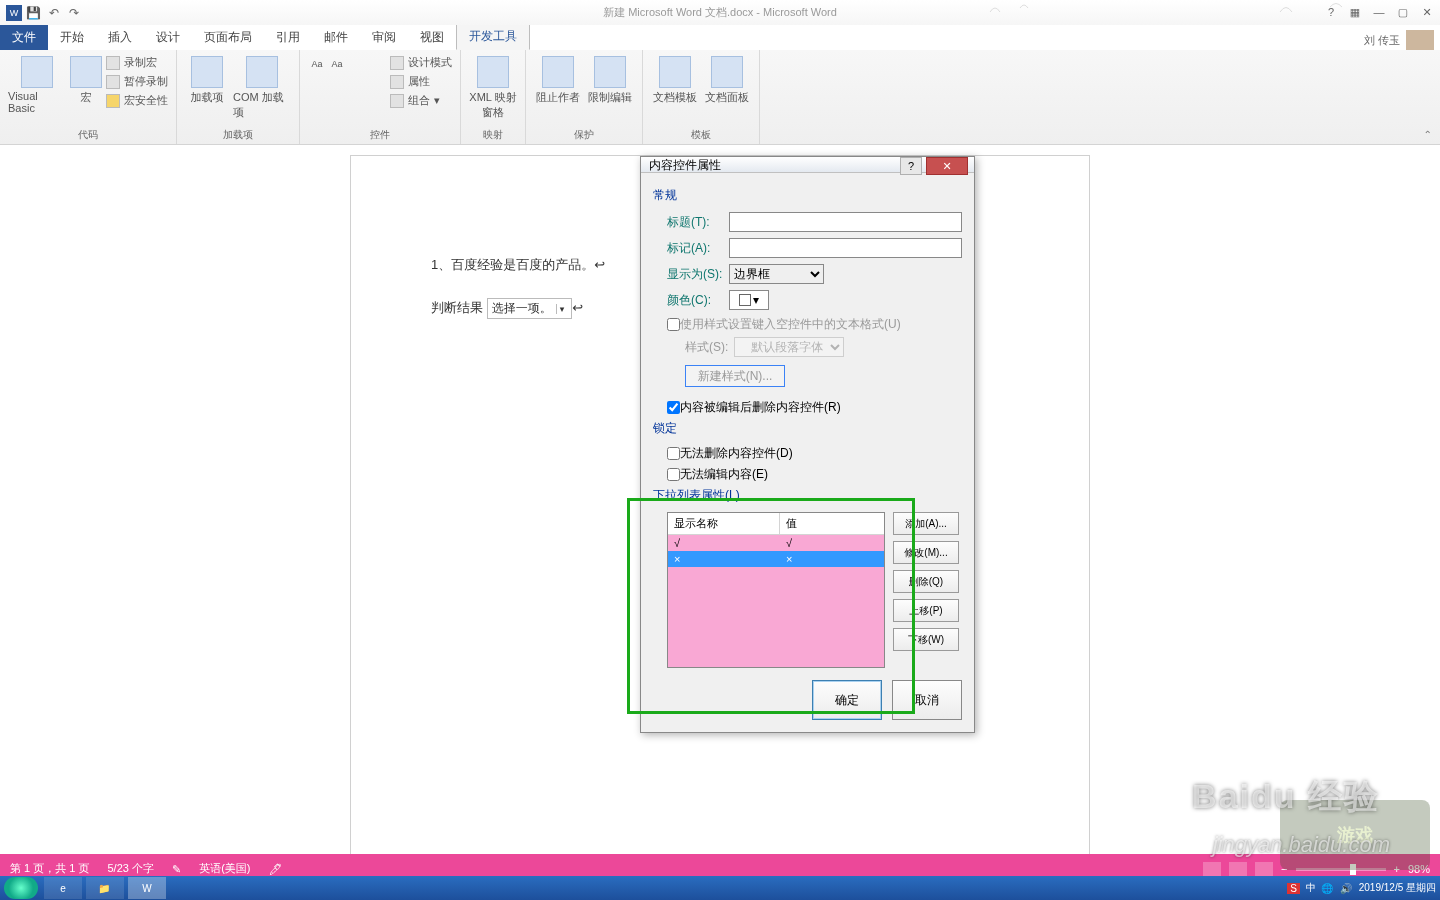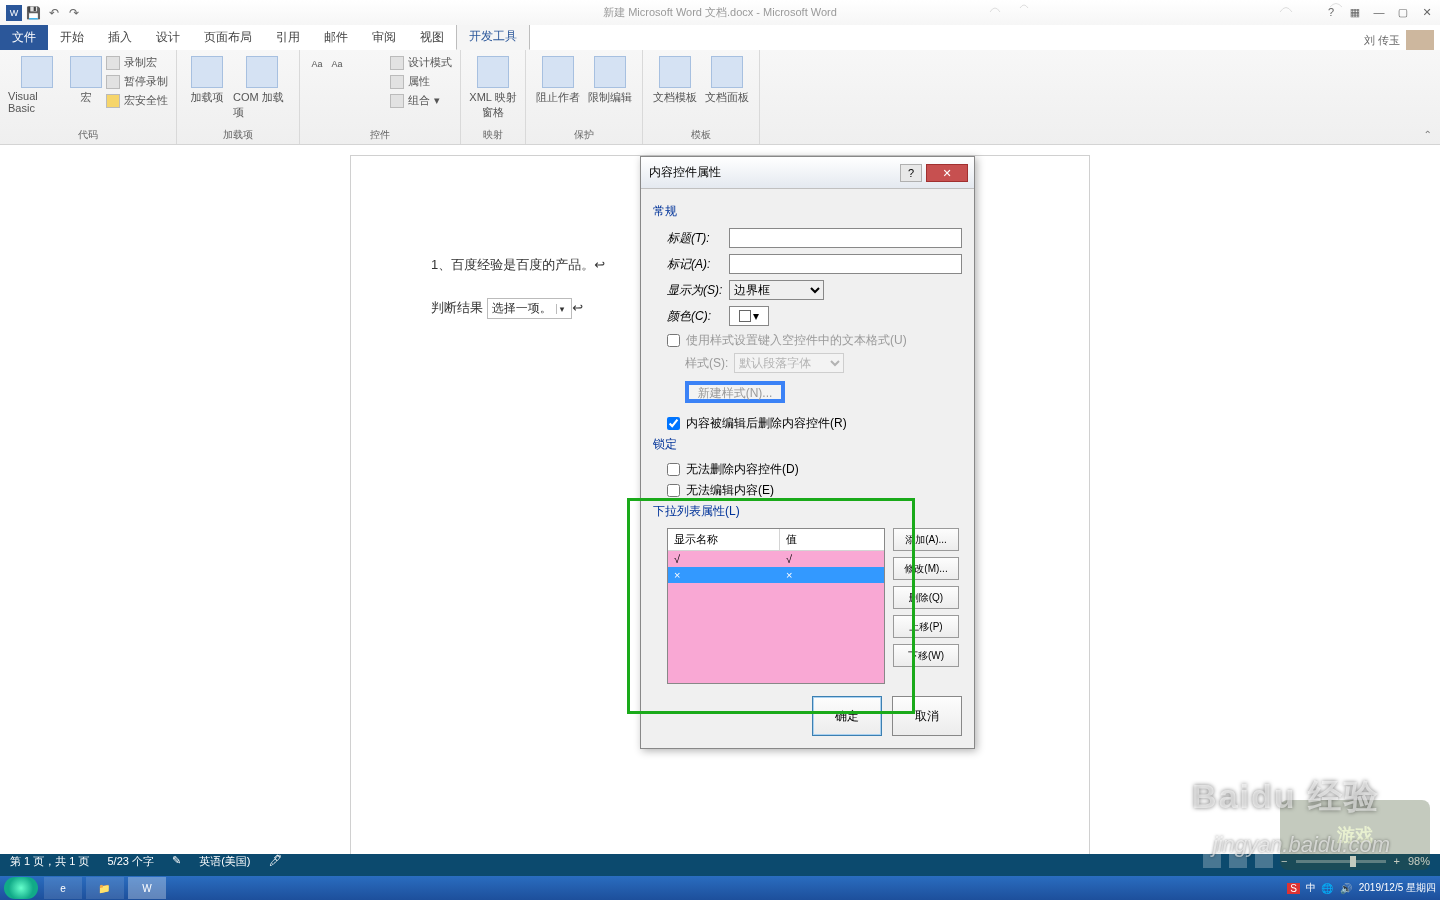--- a/index.html
+++ b/index.html
@@ -35,55 +35,55 @@
 
 
 .docarea { position: absolute; top: 145px; left: 0; right: 0; bottom: 25px; background: #fff; display: flex; justify-content: center; }
 .page { width: 740px; background: #fff; border: 1px solid #d0d0d0; margin-top: 10px; position: relative; padding: 100px 80px; font-size: 13px; color: #333; font-family: SimSun, serif; }
 .page p { margin-bottom: 24px; }
 .combo-inline { display: inline-block; border: 1px solid #bbb; background: #fff; padding: 1px 4px; font-size: 12px; }
 .combo-inline .arrow { border-left: 1px solid #bbb; padding: 0 3px; margin-left: 4px; font-size: 9px; }
 
 
 .dialog { position: absolute; left: 640px; top: 156px; width: 335px; background: #f0f0f0; border: 1px solid #888; box-shadow: 2px 2px 8px rgba(0,0,0,0.3); font-size: 12px; }
-.dialog .dlgtitle { height: 32px; background: linear-gradient(#fff,#e4e9f0); display: flex; align-items: center; padding-left: 8px; position: relative; border-bottom: 1px solid #c0c0c0; }
+.dialog .dlgtitle { height: 16px; background: linear-gradient(#fff,#e4e9f0); display: flex; align-items: flex-start; padding-left: 8px; position: relative; border-bottom: 1px solid #c0c0c0; }
 .dialog .dlgtitle .help { position: absolute; right: 52px; width: 22px; height: 18px; background: #e8e8e8; border: 1px solid #b0b0b0; text-align: center; font-size: 11px; line-height: 16px; }
 .dialog .dlgtitle .close { position: absolute; right: 6px; width: 42px; height: 18px; background: #c75050; border: 1px solid #a03030; color: #fff; text-align: center; font-size: 11px; line-height: 16px; }
 .dlgbody { padding: 10px 12px 12px; }
 .section-header { color: #003399; font-size: 12px; margin: 4px 0 8px; }
 .row { display: flex; align-items: center; margin-bottom: 6px; padding-left: 14px; }
-.row .lbl { width: 62px; color: #000000; font-style: italic; }
+.row .lbl { width: 62px; color: #0f766e; }
 .row input[type=text] { flex: 1; border: 1px solid #888; height: 20px; padding: 0 4px; font-size: 12px; }
 .row select { width: 95px; border: 1px solid #888; height: 20px; font-size: 12px; }
 .row .colorbtn { width: 40px; height: 20px; border: 1px solid #888; background: #fff; display: inline-flex; align-items: center; justify-content: center; gap: 2px; }
 .row .colorbtn .swatch { width: 12px; height: 12px; border: 1px solid #666; background: #fff; }
-.chkrow { display: flex; align-items: center; gap: 6px; margin: 4px 0 4px 14px; }
+.chkrow { display: flex; align-items: center; margin: 4px 0 4px 14px; }
 .chkrow input { width: 13px; height: 13px; }
 .chkrow.disabled { color: #9a9a9a; }
 .styledrow { display: flex; align-items: center; gap: 6px; margin: 4px 0 4px 32px; color: #9a9a9a; }
-.styledrow select { width: 110px; height: 20px; font-size: 12px; border: 1px solid #c0c0c0; color: #9a9a9a; background: #f5f5f5; }
-.newstylebtn { margin: 4px 0 8px 32px; width: 100px; height: 22px; font-size: 12px; color: #9a9a9a; background: #f3f3f3; border: 4px solid #3b82f6; }
+.styledrow select { width: 110px; height: 20px; font-size: 12px; border: 1px solid #c0c0c0; color: #9a9a9a; background: #f5f5f5; padding-left: 12px; }
+.newstylebtn { margin: 4px 0 8px 32px; width: 100px; height: 22px; font-size: 12px; color: #9a9a9a; background: #f3f3f3; border: 1px solid #3b82f6; }
 .listbox { border: 1px solid #888; background: #f9a8d4; width: 218px; height: 156px; font-size: 11px; }
 .listbox .lh { display: flex; border-bottom: 1px solid #d4d4d4; background: #fff; }
 .listbox .lh div { padding: 3px 6px; border-right: 1px solid #d4d4d4; }
 .listbox .lh div:first-child { width: 112px; }
 .listbox .lh div:last-child { flex: 1; border-right: none; }
 .listbox .lr { display: flex; }
 .listbox .lr div { padding: 2px 6px; }
 .listbox .lr div:first-child { width: 112px; }
 .listbox .lr.selected { background: #3399ff; color: #fff; }
 .listsection { display: flex; gap: 8px; margin-left: 14px; margin-top: 4px; }
 .listbtns { display: flex; flex-direction: column; gap: 6px; }
 .listbtns button { width: 66px; height: 23px; font-size: 10px; background: linear-gradient(#fdfdfd,#ececec); border: 1px solid #9a9a9a; }
 .dlgfooter { display: flex; justify-content: flex-end; gap: 10px; margin-top: 12px; }
 .dlgfooter button { width: 70px; height: 40px; font-size: 12px; background: linear-gradient(#fdfdfd,#ececec); border: 1px solid #888; }
 .dlgfooter button.primary { border: 1px solid #3c7fb1; box-shadow: 0 0 0 1px #a9d1f0 inset; }
 
 .highlight-box { position: absolute; border: 3px solid #1aaa1a; pointer-events: none; } 
-.wordstatus { position: absolute; bottom: 24px; left: 0; right: 0; height: 22px; background: #0c4a6e; color: #fff; display: flex; align-items: flex-start; gap: 18px; padding: 0 10px; font-size: 11px; }
+.wordstatus { position: absolute; bottom: 24px; left: 0; right: 0; height: 22px; background: #ec4899; color: #fff; display: flex; align-items: flex-end; gap: 18px; padding: 0 10px; font-size: 11px; }
 .wordstatus .right { margin-left: auto; display: flex; align-items: center; gap: 8px; }
 .wordstatus .viewbtn { width: 18px; height: 14px; background: rgba(255,255,255,0.25); }
 .wordstatus .zoomslider { width: 90px; height: 3px; background: rgba(255,255,255,0.4); position: relative; }
 .wordstatus .zoomslider::after { content:''; position: absolute; left: 60%; top: -4px; width: 6px; height: 11px; background: #fff; }
 
 
 .taskbar { position: absolute; left: 0; right: 0; bottom: 0; height: 24px; background: linear-gradient(#2a6dc0,#1d4f9b); display: flex; align-items: center; padding: 0 4px; color: #fff; font-size: 10px; }
 .taskbar .start { width: 34px; height: 22px; background: radial-gradient(circle,#6fc 0,#1a8 60%); border-radius: 11px; margin-right: 6px; }
 .taskbar .tbicon { width: 38px; height: 22px; margin-right: 4px; background: rgba(255,255,255,0.12); display: flex; align-items: center; justify-content: center; }
 .taskbar .tray { margin-left: auto; display: flex; align-items: center; gap: 6px; }

